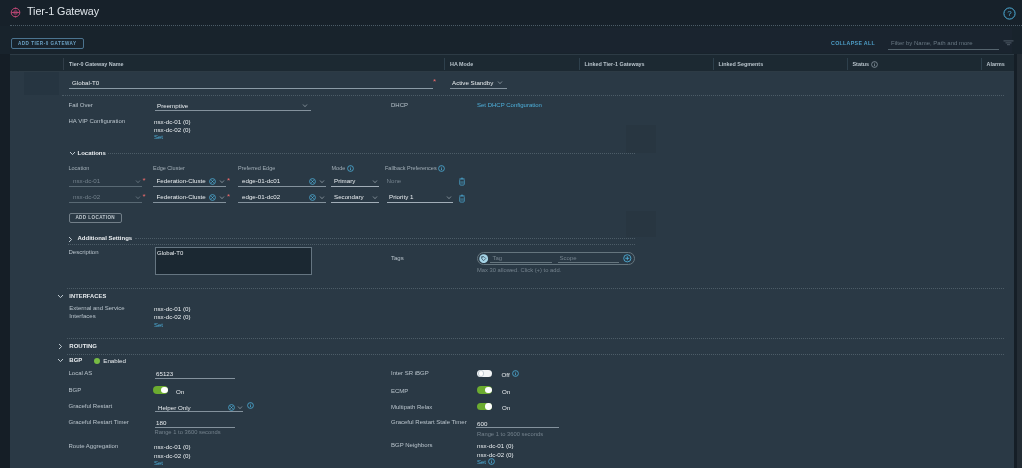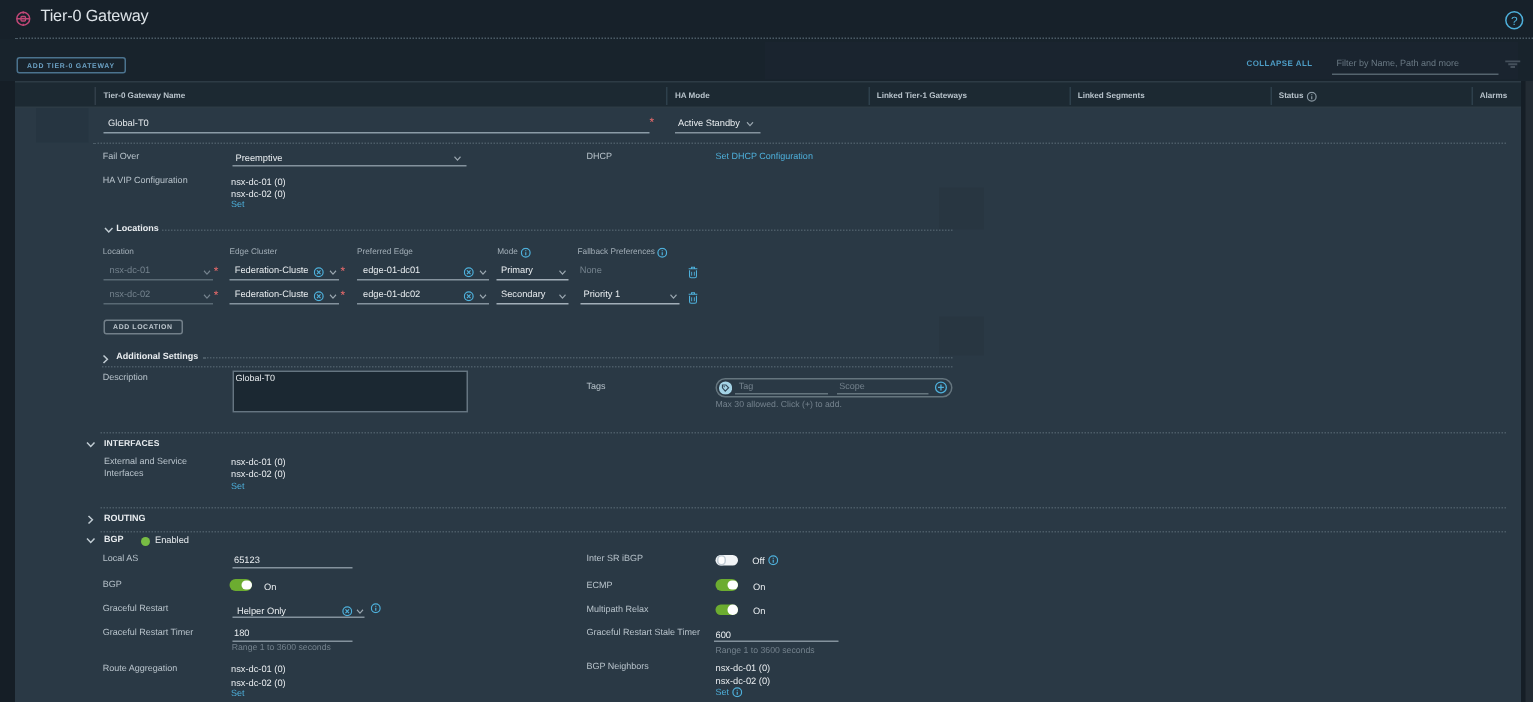--- a/index.html
+++ b/index.html
@@ -23,21 +23,21 @@
 </head>
 <body>
 <div id="page">
 
   <div class="ab" style="left:0;top:0;width:1022px;height:26px;background:#18222b;"></div>
   <svg class="ab" style="left:10px;top:7px;" width="11" height="11" viewBox="0 0 11 11">
     <circle cx="5.5" cy="5.5" r="4.3" fill="none" stroke="#c14877" stroke-width="1"></circle>
     <path d="M1.2 5.5H9.8 M5.5 0.6V2.2 M5.5 8.8V10.4" stroke="#c14877" stroke-width="0.9" fill="none"></path>
     <rect x="4" y="4" width="3" height="3" rx="0.6" fill="none" stroke="#c14877" stroke-width="0.9"></rect>
   </svg>
-  <div class="ab" style="left:27px;top:5px;font-size:10.8px;letter-spacing:-0.1px;color:#dfe5ea;">Tier-0 Gateway</div>
+  <div class="ab" style="left:27px;top:5px;font-size:10.8px;letter-spacing:-0.1px;color:#dfe5ea;">Tier-1 Gateway</div>
   <svg class="ab" style="left:1003px;top:6.5px;" width="13" height="13" viewBox="0 0 13 13">
     <circle cx="6.5" cy="6.5" r="5.6" fill="none" stroke="#4fb1dc" stroke-width="1"></circle>
     <text x="6.5" y="9.4" font-size="8" fill="#4fb1dc" text-anchor="middle" font-family="Liberation Sans">?</text>
   </svg>
   <div class="ab dot" style="left:10px;top:25px;width:1012px;"></div>
 
   <div class="ab" style="left:1017px;top:54px;width:5px;height:414px;background:#242d35;"></div>
 
   <div class="ab" style="left:0;top:26px;width:1022px;height:28px;background:#19242d;"></div>
   <div class="ab" style="left:510px;top:28px;width:502px;height:25px;background:#1b2530;"></div>

